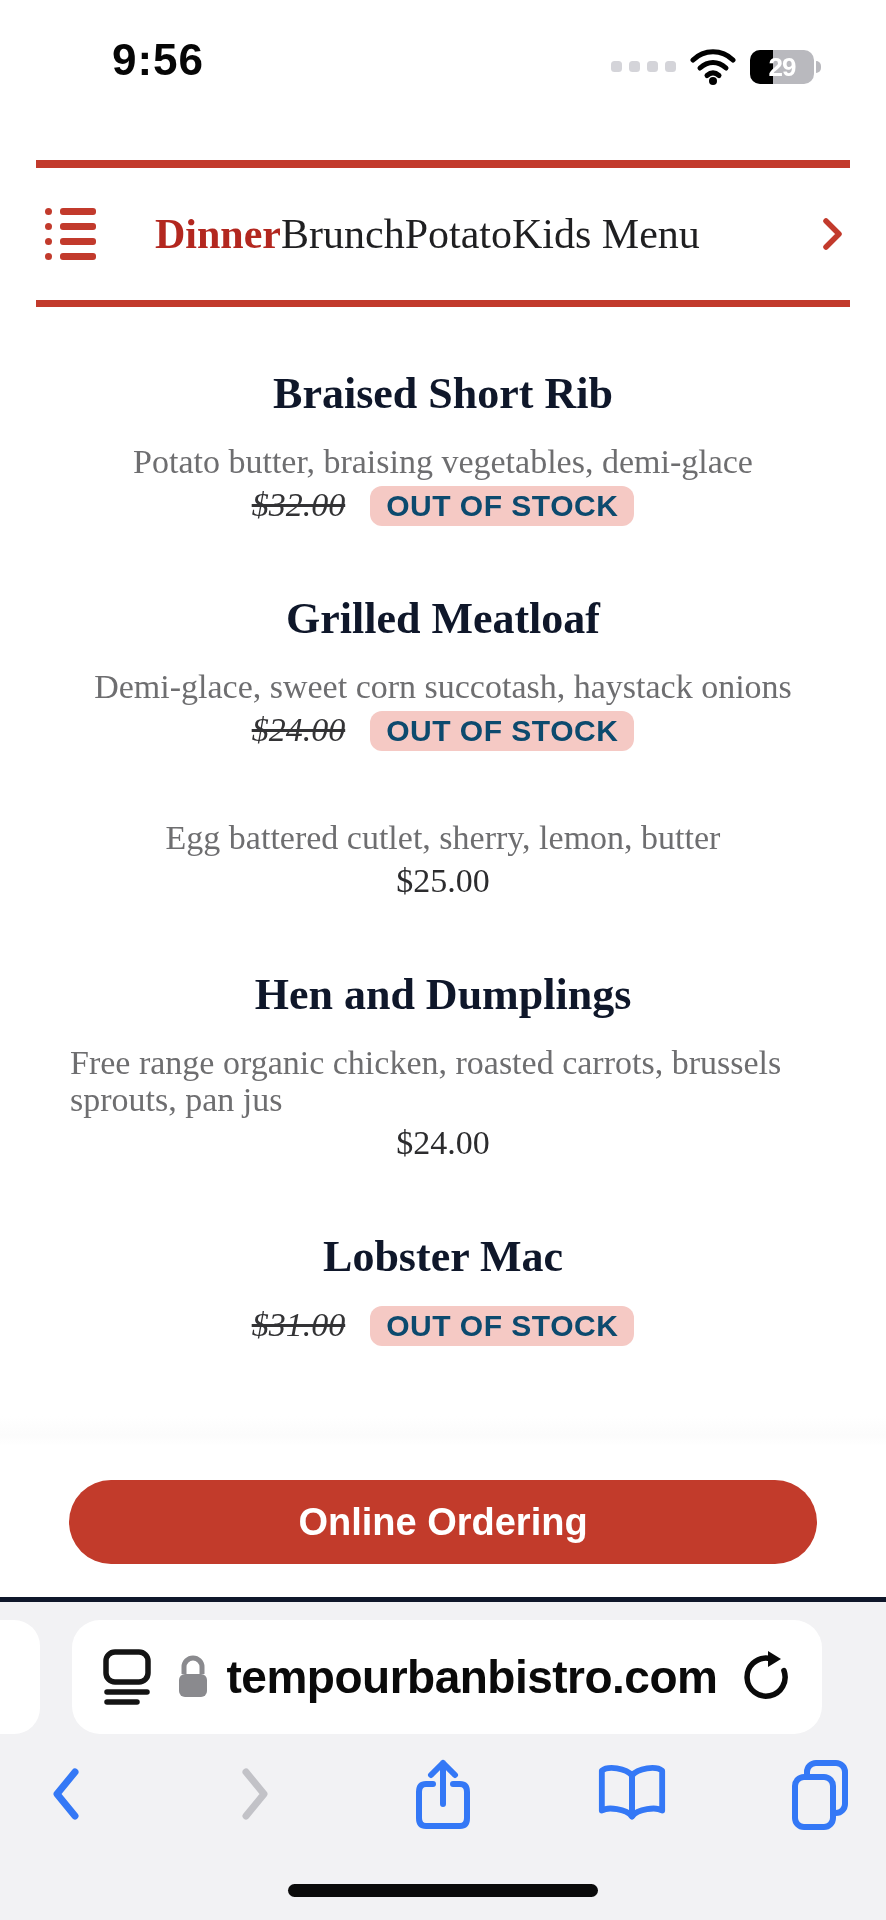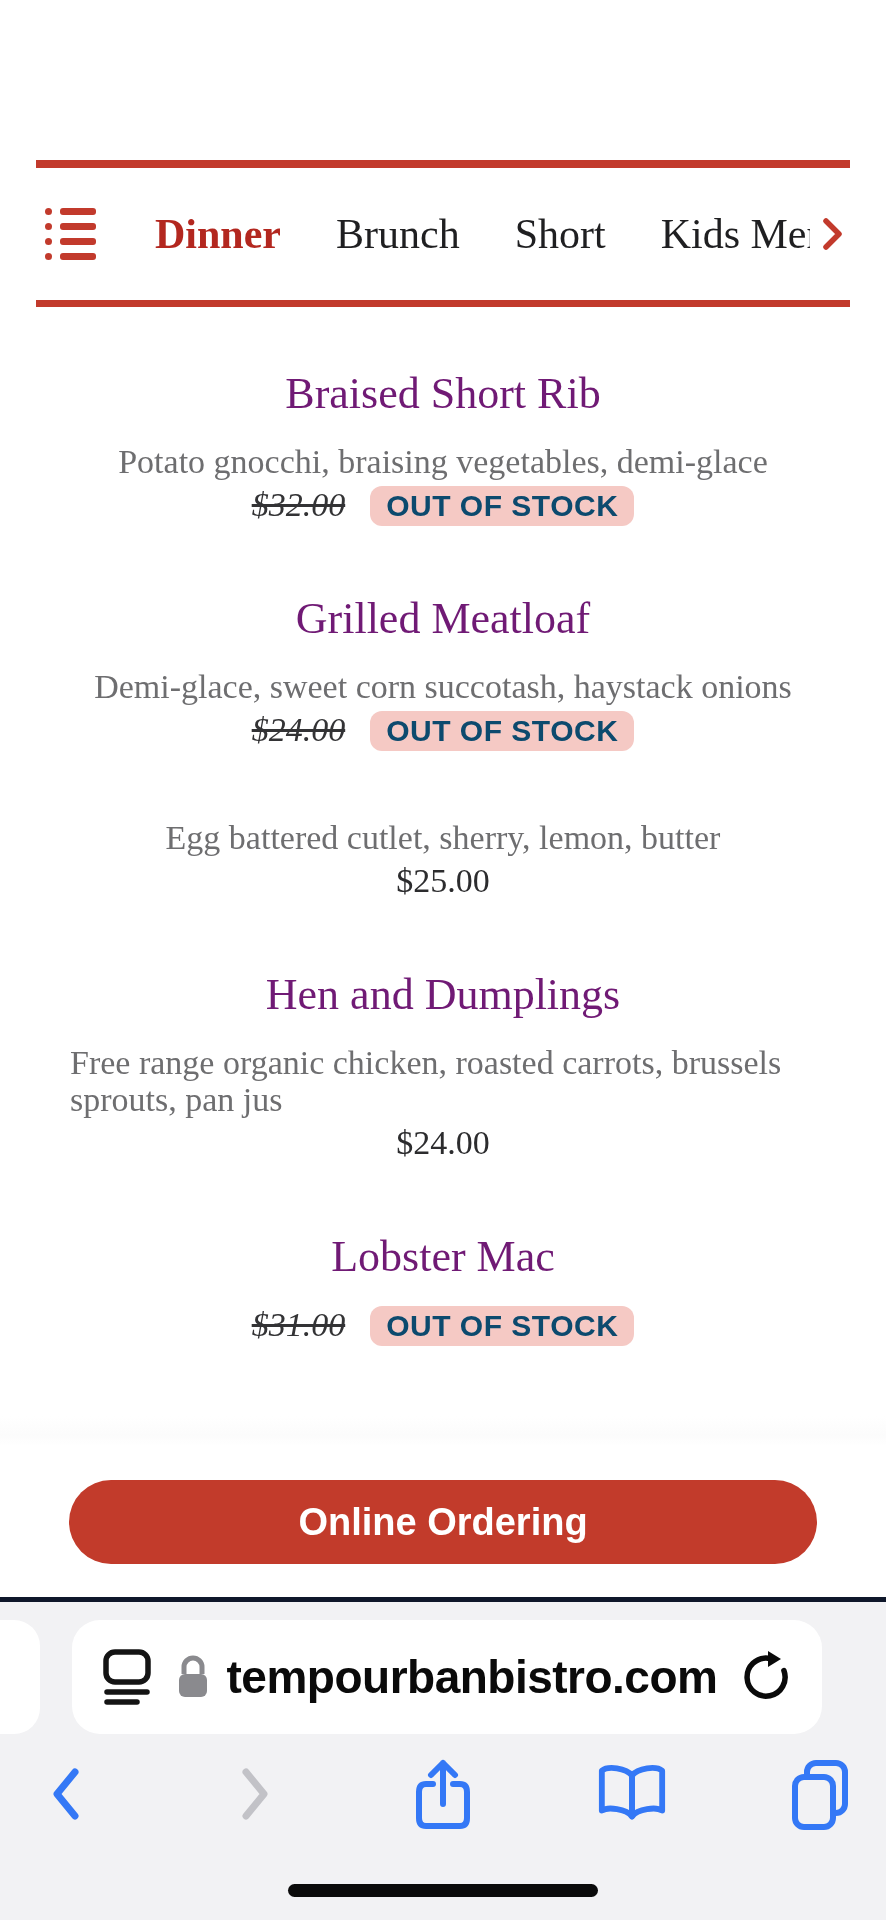--- a/index.html
+++ b/index.html
@@ -23,31 +23,31 @@
   
   .menu-nav{position:absolute;top:160px;left:0;right:0;height:147px;background:#fff;}
   .rule{position:absolute;left:36px;right:36px;background:#c23a2c;}
   .rule-top{top:0;height:8px;}
   .rule-bottom{bottom:0;height:7px;}
   .nav-row{position:absolute;top:8px;bottom:7px;left:0;right:0;display:flex;align-items:center;}
   .list-icon{margin-left:45px;width:51px;display:flex;flex-direction:column;gap:8px;cursor:pointer;}
   .list-icon .row{display:flex;align-items:center;gap:8px;}
   .list-icon .dot{width:7px;height:7px;border-radius:50%;background:#c23a2c;}
   .list-icon .bar{flex:1;height:7px;border-radius:3px;background:#c23a2c;}
-  .tabs{margin-left:59px;width:655px;overflow:hidden;display:flex;gap:55px;white-space:nowrap;
+  .tabs{margin-left:59px;width:655px;overflow:hidden;display:flex;white-space:nowrap;
         font-size:42px;color:#1f1f21;align-items:center;}
   .tab{flex:0 0 auto;cursor:pointer;}
   .tab.active{color:#b3271f;font-weight:700;}
   .nav-chevron{position:absolute;right:42px;top:50%;transform:translateY(-50%);cursor:pointer;}
 
   
   .menu{position:absolute;top:307px;left:0;right:0;height:1139px;padding-top:62px;text-align:center;
         box-sizing:border-box;overflow:hidden;}
   .menu-item{margin:0 0 64px;}
-  .item-name{margin:0 0 24px;font-weight:400;font-size:44px;line-height:50px;color:#701a75;}
+  .item-name{margin:0 0 24px;font-weight:700;font-size:44px;line-height:50px;color:#0f172a;}
   .desc-wrap{padding:0 70px;text-align:center;}
   .desc{display:inline-block;max-width:746px;text-align:left;font-size:34px;line-height:37px;color:#6e6e70;margin:0;}
   .price-row{margin-top:6px;display:flex;justify-content:center;align-items:flex-start;gap:25px;
              height:44px;font-size:34px;color:#2c2c2e;}
   .price.struck{font-style:italic;text-decoration:line-through;color:#333335;}
   .badge{font:700 30px/1 "Liberation Sans",sans-serif;color:#0c4a6e;background:#f5c9c4;
          padding:0 16px;height:40px;display:inline-flex;align-items:center;border-radius:12px;
          letter-spacing:.5px;box-sizing:border-box;}
 
   
@@ -71,20 +71,46 @@
            align-items:center;padding:0 30px;}
   .tool{width:72px;display:flex;justify-content:center;align-items:center;background:none;border:none;cursor:pointer;padding:0;}
   .home-indicator{position:absolute;left:50%;transform:translateX(-50%);top:282px;width:310px;height:13px;
                   border-radius:7px;background:#0b0b0b;cursor:grab;}
 </style>
 </head>
 <body>
 
 <div class="screen">
 
+  <div class="status-bar">
+    <span class="status-time">9:56</span>
+    <div class="status-icons">
+      <span class="cell-dots">
+          <i></i>
+          <i></i>
+          <i></i>
+          <i></i>
+        </span>
+      <svg class="wifi" width="46" height="37" viewBox="0 0 46 37">
+        <g fill="none" stroke="#000" stroke-width="5" stroke-linecap="round">
+          <path d="M3 12 C14 1, 32 1, 43 12"></path>
+          <path d="M10 20 C18 12.5, 28 12.5, 36 20"></path>
+          <path d="M17 27.5 C21 24, 25 24, 29 27.5"></path>
+        </g>
+        <circle cx="23" cy="33" r="4" fill="#000"></circle>
+      </svg>
+      <span class="battery">
+        <span class="battery-body">
+            <span class="battery-fill"></span>
+          </span>
+        <span class="battery-label">29</span>
+        <span class="battery-cap"></span>
+      </span>
+    </div>
+  </div>
 
   <header class="menu-nav">
     <div class="rule rule-top"></div>
     <div class="nav-row">
       <div class="list-icon">
         <span class="row">
             <span class="dot"></span>
             <span class="bar"></span>
           </span>
         <span class="row">
@@ -96,36 +122,36 @@
             <span class="bar"></span>
           </span>
         <span class="row">
             <span class="dot"></span>
             <span class="bar"></span>
           </span>
       </div>
       <nav class="tabs">
         <span class="tab active">Dinner</span>
         <span class="tab">Brunch</span>
-        <span class="tab">Short</span>
+        <span class="tab">Potato</span>
         <span class="tab">Kids Menu</span>
       </nav>
       <svg class="nav-chevron" width="22" height="36" viewBox="0 0 22 36">
         <polyline points="4,5 17,18 4,31" fill="none" stroke="#c23a2c" stroke-width="5.5" stroke-linecap="round" stroke-linejoin="round"></polyline>
       </svg>
     </div>
     <div class="rule rule-bottom"></div>
   </header>
 
   <main class="menu">
 
     <section class="menu-item">
       <h2 class="item-name">Braised Short Rib</h2>
       <div class="desc-wrap">
-        <p class="desc">Potato gnocchi, braising vegetables, demi-glace</p>
+        <p class="desc">Potato butter, braising vegetables, demi-glace</p>
       </div>
       <div class="price-row">
         <span class="price struck">$32.00</span>
         <span class="badge">OUT OF STOCK</span>
       </div>
     </section>
 
     <section class="menu-item">
       <h2 class="item-name">Grilled Meatloaf</h2>
       <div class="desc-wrap">

